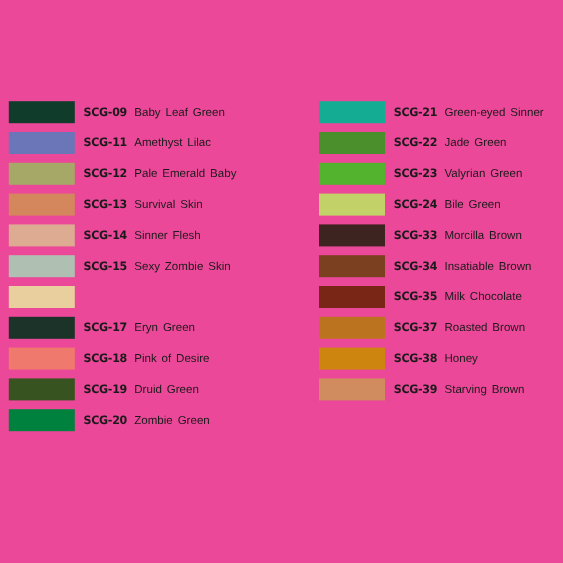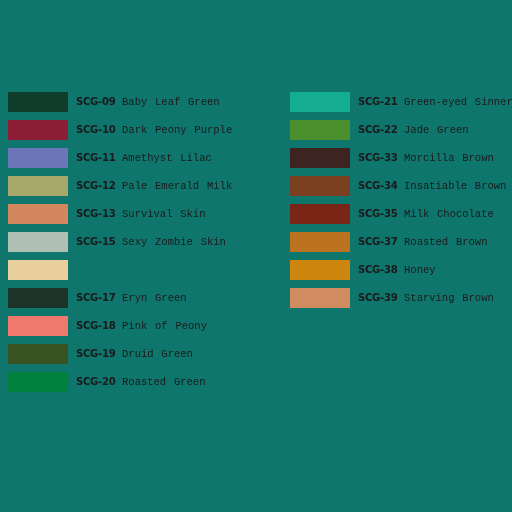--- a/index.html
+++ b/index.html
@@ -10,21 +10,21 @@
     width: 512px;
     height: 512px;
     background: #ffffff;
     font-family: "Liberation Sans", sans-serif;
     overflow: hidden;
   }
   #page {
     position: relative;
     width: 512px;
     height: 512px;
-    background: #0f766e;
+    background: #ec4899;
   }
   .columns {
     position: absolute;
     left: 0;
     top: 88px;
     width: 512px;
     display: flex;
     flex-direction: row;
   }
   .column {
@@ -64,21 +64,21 @@
   .swatch-code {
     font-family: "DejaVu Sans", sans-serif;
     font-weight: bold;
     font-size: 10.5px;
     letter-spacing: -0.3px;
     color: #1a1a1a;
     transform: scaleX(0.96);
     transform-origin: left center;
   }
   .swatch-name {
-    font-family: Liberation Mono, monospace;
+    font-family: Liberation Sans, sans-serif;
     font-weight: normal;
     font-size: 10.5px;
     color: #1a1a1a;
     margin-left: 5px;
     word-spacing: 1.5px;
   }
 </style>
 </head>
 <body>
 
@@ -86,99 +86,113 @@
   <div class="columns">
     <div class="column column-left">
         <div class="swatch-row">
           <div class="swatch-chip" style="background: rgb(16, 61, 43);"></div>
           <div class="swatch-label">
             <span class="swatch-code">SCG-09</span>
             <span class="swatch-name">Baby Leaf Green</span>
           </div>
         </div>
         <div class="swatch-row">
-          <div class="swatch-chip" style="background: rgb(139, 30, 53);"></div>
-          <div class="swatch-label">
-            <span class="swatch-code">SCG-10</span>
-            <span class="swatch-name">Dark Peony Purple</span>
-          </div>
-        </div>
-        <div class="swatch-row">
           <div class="swatch-chip" style="background: rgb(107, 118, 184);"></div>
           <div class="swatch-label">
             <span class="swatch-code">SCG-11</span>
             <span class="swatch-name">Amethyst Lilac</span>
           </div>
         </div>
         <div class="swatch-row">
           <div class="swatch-chip" style="background: rgb(165, 168, 102);"></div>
           <div class="swatch-label">
             <span class="swatch-code">SCG-12</span>
-            <span class="swatch-name">Pale Emerald Milk</span>
+            <span class="swatch-name">Pale Emerald Baby</span>
           </div>
         </div>
         <div class="swatch-row">
           <div class="swatch-chip" style="background: rgb(212, 134, 92);"></div>
           <div class="swatch-label">
             <span class="swatch-code">SCG-13</span>
             <span class="swatch-name">Survival Skin</span>
           </div>
         </div>
         <div class="swatch-row">
+          <div class="swatch-chip" style="background: rgb(221, 170, 146);"></div>
+          <div class="swatch-label">
+            <span class="swatch-code">SCG-14</span>
+            <span class="swatch-name">Sinner Flesh</span>
+          </div>
+        </div>
+        <div class="swatch-row">
           <div class="swatch-chip" style="background: rgb(175, 192, 178);"></div>
           <div class="swatch-label">
             <span class="swatch-code">SCG-15</span>
             <span class="swatch-name">Sexy Zombie Skin</span>
           </div>
         </div>
         <div class="swatch-row">
           <div class="swatch-chip" style="background: rgb(233, 206, 158);"></div>
         </div>
         <div class="swatch-row">
           <div class="swatch-chip" style="background: rgb(28, 51, 41);"></div>
           <div class="swatch-label">
             <span class="swatch-code">SCG-17</span>
             <span class="swatch-name">Eryn Green</span>
           </div>
         </div>
         <div class="swatch-row">
           <div class="swatch-chip" style="background: rgb(240, 121, 110);"></div>
           <div class="swatch-label">
             <span class="swatch-code">SCG-18</span>
-            <span class="swatch-name">Pink of Peony</span>
+            <span class="swatch-name">Pink of Desire</span>
           </div>
         </div>
         <div class="swatch-row">
           <div class="swatch-chip" style="background: rgb(55, 83, 31);"></div>
           <div class="swatch-label">
             <span class="swatch-code">SCG-19</span>
             <span class="swatch-name">Druid Green</span>
           </div>
         </div>
         <div class="swatch-row">
           <div class="swatch-chip" style="background: rgb(0, 129, 62);"></div>
           <div class="swatch-label">
             <span class="swatch-code">SCG-20</span>
-            <span class="swatch-name">Roasted Green</span>
+            <span class="swatch-name">Zombie Green</span>
           </div>
         </div>
       </div>
     <div class="column column-right">
         <div class="swatch-row">
           <div class="swatch-chip" style="background: rgb(20, 173, 148);"></div>
           <div class="swatch-label">
             <span class="swatch-code">SCG-21</span>
             <span class="swatch-name">Green-eyed Sinner</span>
           </div>
         </div>
         <div class="swatch-row">
           <div class="swatch-chip" style="background: rgb(74, 143, 44);"></div>
           <div class="swatch-label">
             <span class="swatch-code">SCG-22</span>
             <span class="swatch-name">Jade Green</span>
+          </div>
+        </div>
+        <div class="swatch-row">
+          <div class="swatch-chip" style="background: rgb(84, 179, 46);"></div>
+          <div class="swatch-label">
+            <span class="swatch-code">SCG-23</span>
+            <span class="swatch-name">Valyrian Green</span>
+          </div>
+        </div>
+        <div class="swatch-row">
+          <div class="swatch-chip" style="background: rgb(194, 210, 104);"></div>
+          <div class="swatch-label">
+            <span class="swatch-code">SCG-24</span>
+            <span class="swatch-name">Bile Green</span>
           </div>
         </div>
         <div class="swatch-row">
           <div class="swatch-chip" style="background: rgb(62, 36, 32);"></div>
           <div class="swatch-label">
             <span class="swatch-code">SCG-33</span>
             <span class="swatch-name">Morcilla Brown</span>
           </div>
         </div>
         <div class="swatch-row">

